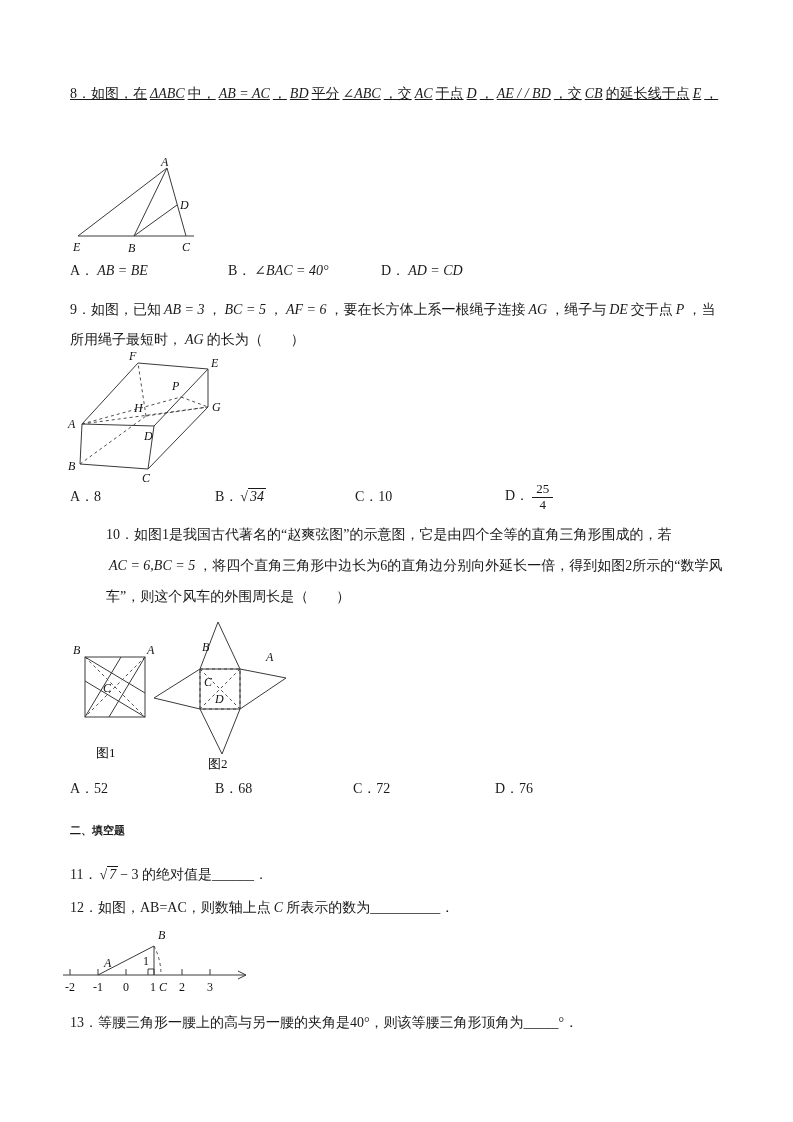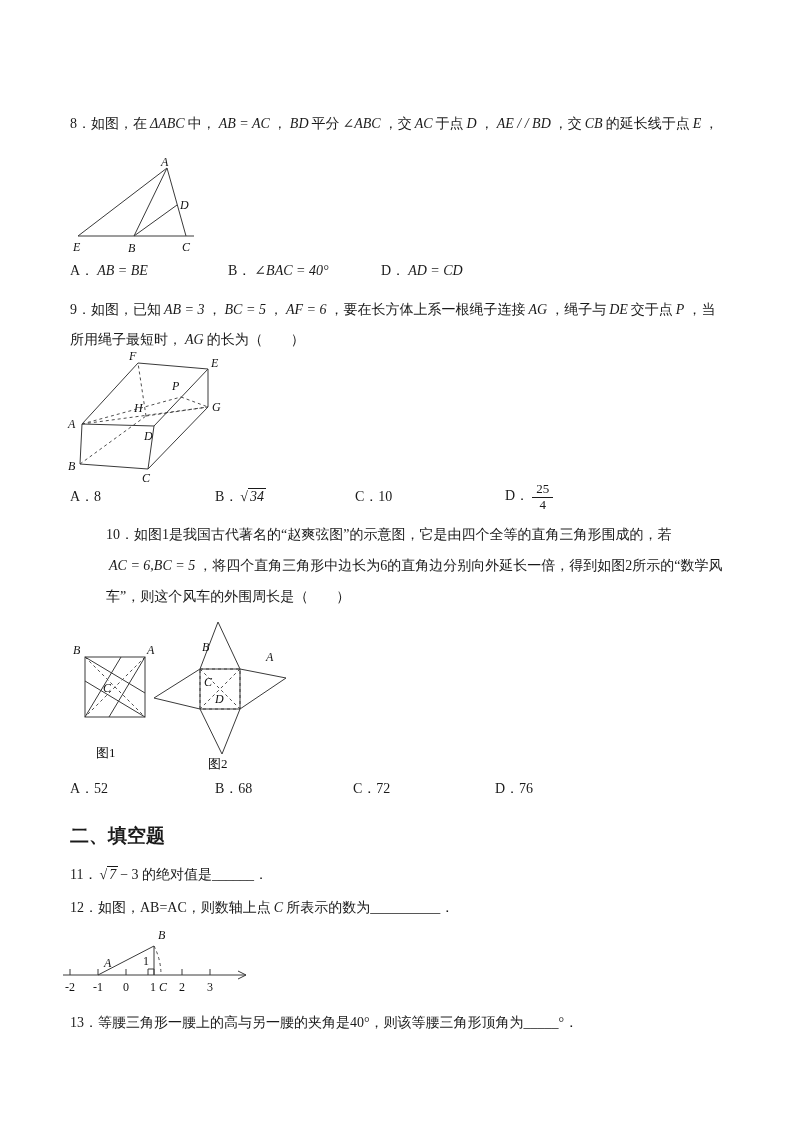--- a/index.html
+++ b/index.html
@@ -15,32 +15,32 @@
   .txt{font-style:normal;}
   .math{font-style:italic;font-family:"Liberation Serif","DejaVu Serif",serif;margin:0 3px;}
   .options{display:flex;align-items:center;line-height:30px;}
   .opt{white-space:nowrap;}
   .sqrt{display:inline-block;white-space:nowrap;margin:10px 2px;font-style:normal;}
   .sqrt .rad{font-style:normal;}
   .sqrt .radicand{border-top:1px solid #1a1a1a;padding:0 2px;font-style:italic;}
   .frac{display:inline-block;text-align:center;vertical-align:middle;margin:0 3px;line-height:1.15;font-size:13px;}
   .frac .num{display:block;border-bottom:1px solid #1a1a1a;padding:0 4px;}
   .frac .den{display:block;}
-  .section-title{font-weight:bold;font-size:19px;}
+  .section-title{font-weight:bold;font-size:11px;}
   svg{display:block;}
   svg .edge{stroke:#3a3a3a;stroke-width:1;fill:none;}
   svg .dash{stroke:#3a3a3a;stroke-width:0.9;fill:none;stroke-dasharray:3,3;}
   svg text{font-family:"Liberation Serif","DejaVu Serif",serif;font-style:italic;font-size:12px;fill:#111;}
   svg text.upright{font-style:normal;}
   svg text.caption{font-style:normal;font-size:13px;}
 </style>
 </head>
 <body>
 
-<div class="abs" style="left:70px;top:109px;">
+<div class="abs" style="left:70px;top:79px;text-decoration:underline;">
   <div class="qline"><span class="txt">8．如图，在</span><span class="math">ΔABC</span><span class="txt">中，</span><span class="math">AB = AC</span><span class="txt">，</span><span class="math">BD</span><span class="txt">平分</span><span class="math">∠ABC</span><span class="txt">，交</span><span class="math">AC</span><span class="txt">于点</span><span class="math">D</span><span class="txt">，</span><span class="math">AE / / BD</span><span class="txt">，交</span><span class="math">CB</span><span class="txt">的延长线于点</span><span class="math">E</span><span class="txt">，</span></div>
 </div>
 
 <svg class="abs" style="left:72px;top:156px;" width="160" height="102" viewBox="0 0 160 102">
   <g>
     <line class="edge" x1="6" y1="80" x2="122" y2="80"></line>
     <line class="edge" x1="6" y1="80" x2="95" y2="12"></line>
     <line class="edge" x1="95" y1="12" x2="114" y2="80"></line>
     <line class="edge" x1="95" y1="12" x2="62" y2="80"></line>
     <line class="edge" x1="62" y1="80" x2="105" y2="49"></line>

